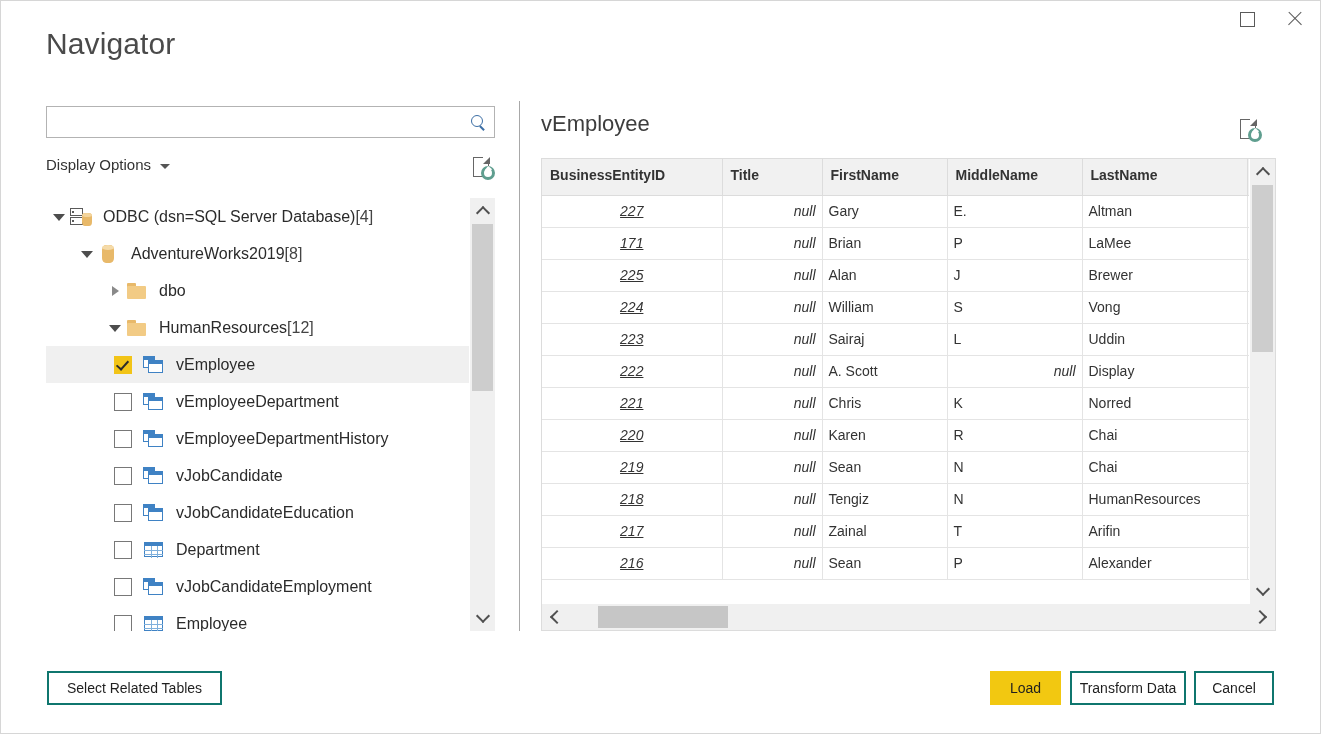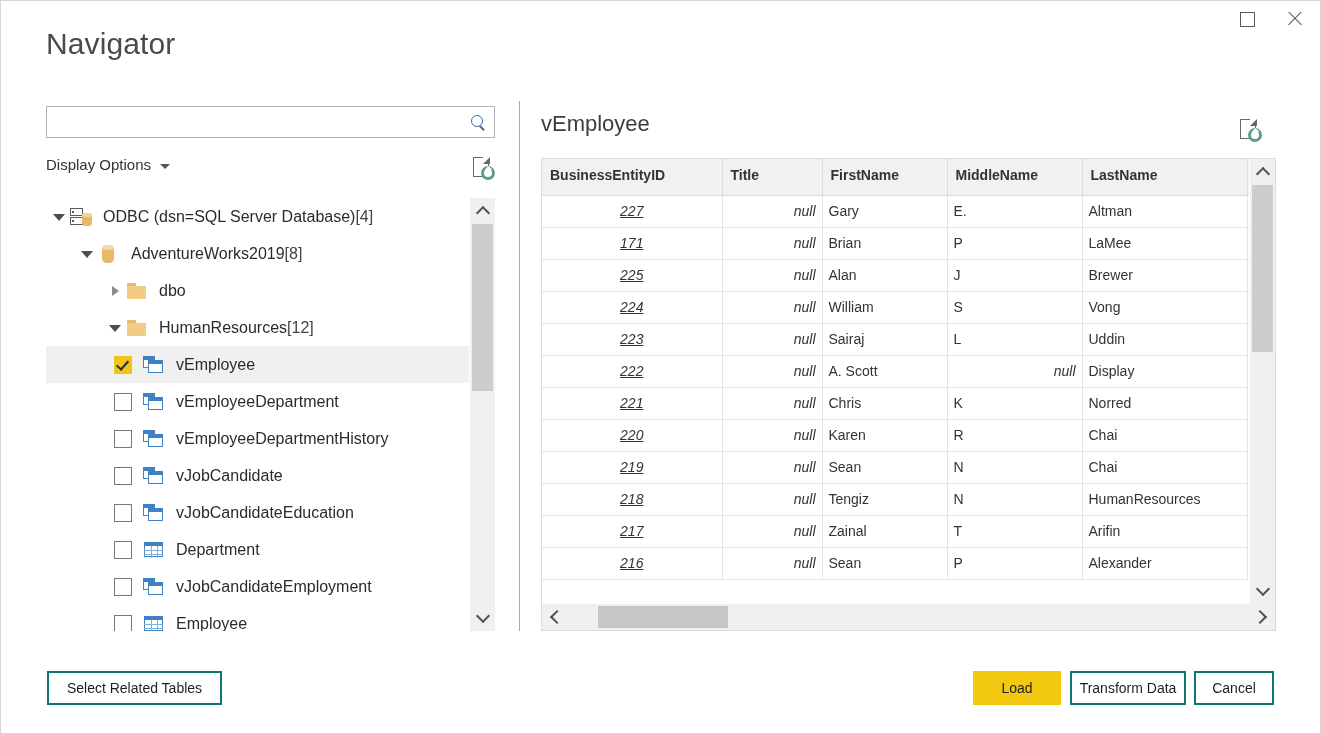--- a/index.html
+++ b/index.html
@@ -323,21 +323,21 @@
   .btn {
     position: absolute;
     height: 34px; border: 2px solid #0f766e; background: #fff;
     font-size: 14px; color: #1f1f1f;
     font-family: "Liberation Sans", sans-serif;
     display: flex; align-items: center; justify-content: center;
     cursor: default; padding: 0 14px; white-space: nowrap;
   }
   .btn.primary { background: #f2c811; border-color: #f2c811; }
   #btn-select-related { left: 46px; bottom: 28px; width: 175px; }
-  #btn-load          { right: 259px; bottom: 28px; width: 88px; margin-top: 8px; }
+  #btn-load          { right: 259px; bottom: 28px; width: 71px; margin-top: 8px; }
   #btn-transform     { right: 134px; bottom: 28px; width: 116px; margin-top: 28px; }
   #btn-cancel        { right: 46px;  bottom: 28px; width: 80px; }
 </style>
 </head>
 <body>
 
 <div id="dialog">
 
   <div id="titlebar">
     <div class="wbtn" id="btn-restore">

